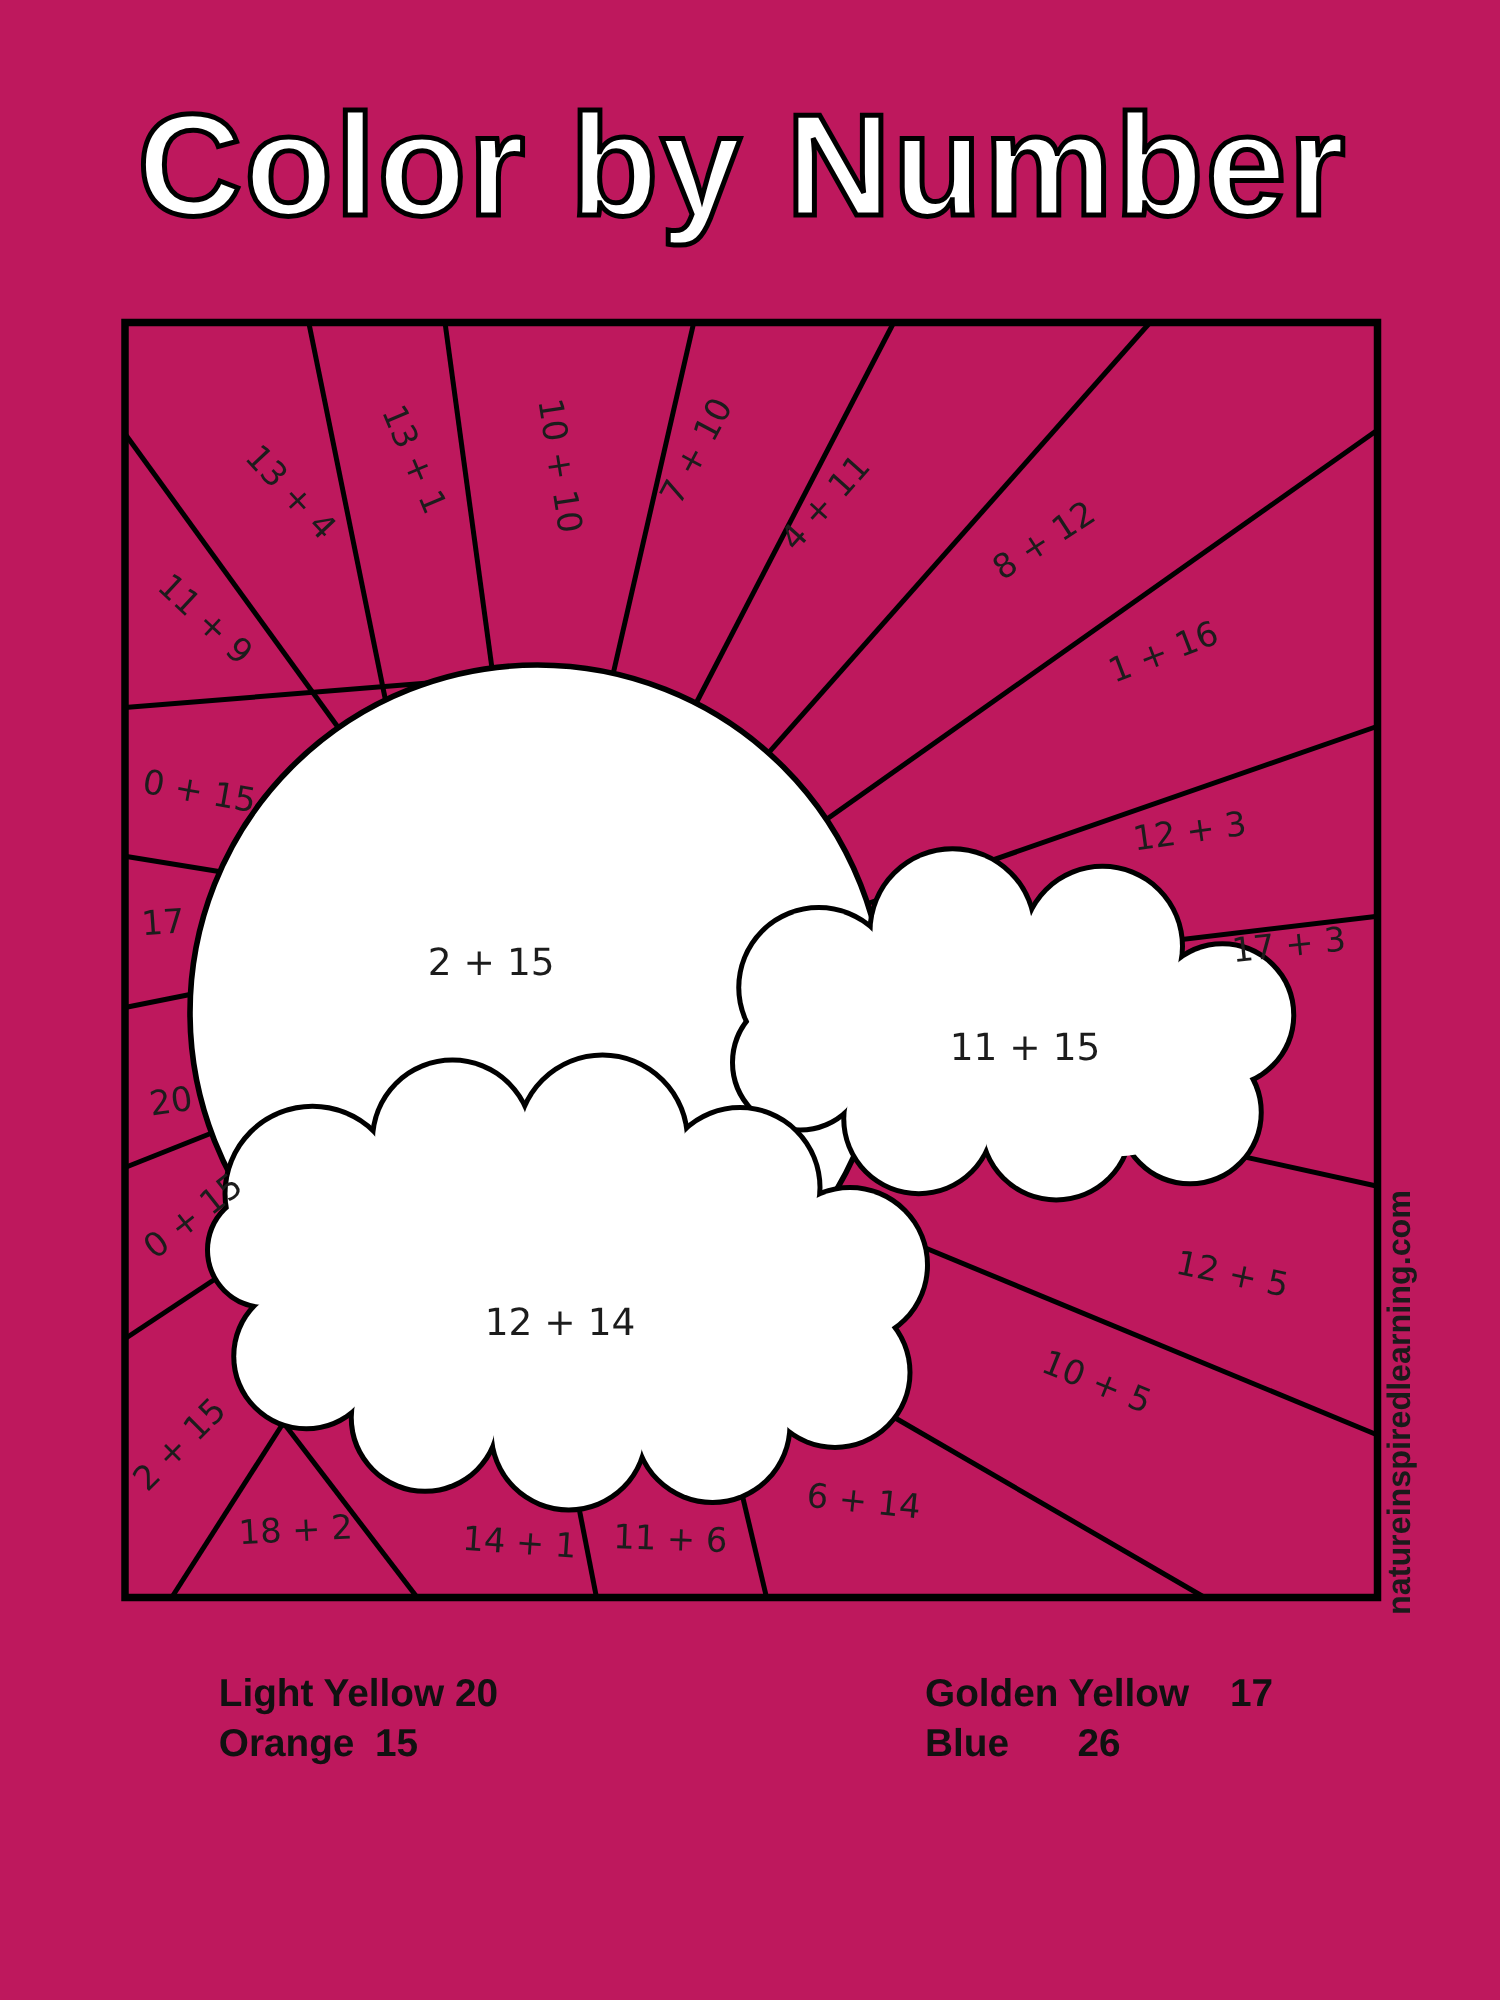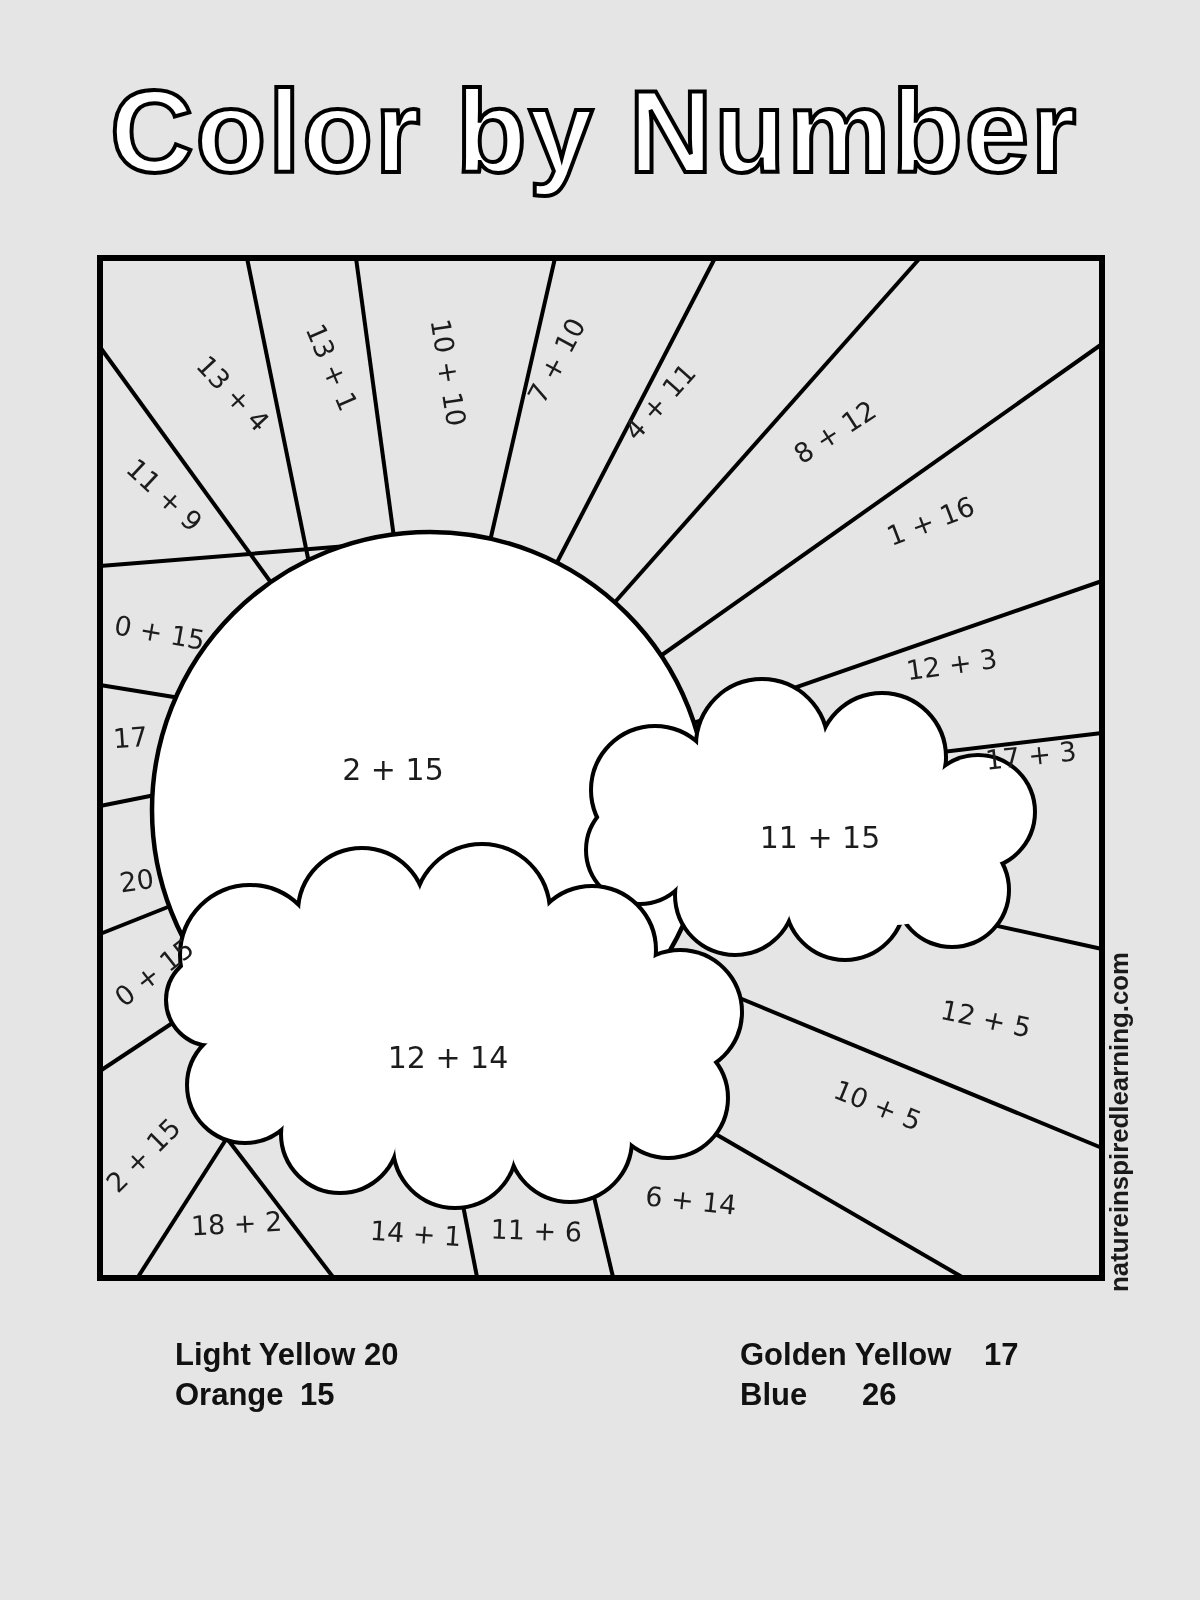--- a/index.html
+++ b/index.html
@@ -1,19 +1,19 @@
 <!DOCTYPE html>
 <html><head>
 <meta charset="utf-8">
 <style>
   html,body { margin:0; padding:0; background:#ffffff; }
   .page {
     position:relative;
     width:1200px; height:1600px;
-    background:#e5e5e5;
+    background:#be185d;
     overflow:hidden;
     font-family:"Liberation Sans", sans-serif;
   }
   svg { display:block; }
   .title-text {
     font-family:"Liberation Sans", sans-serif;
     font-size:116px;
     font-weight:bold;
     letter-spacing:2px;
     fill:#ffffff;

